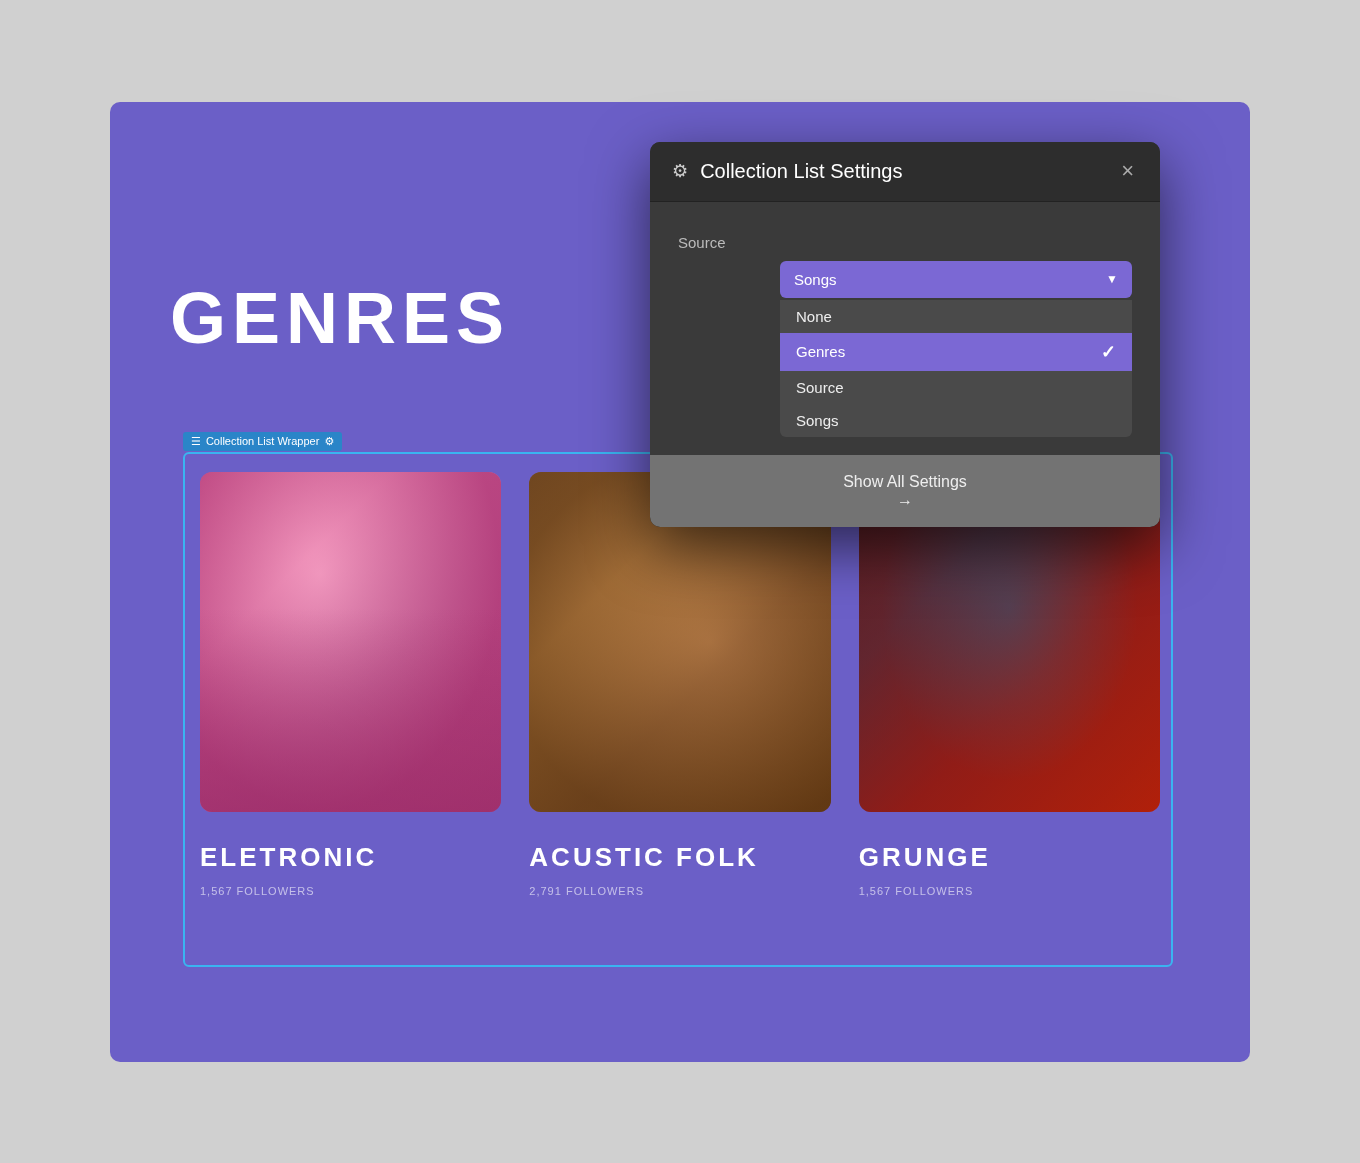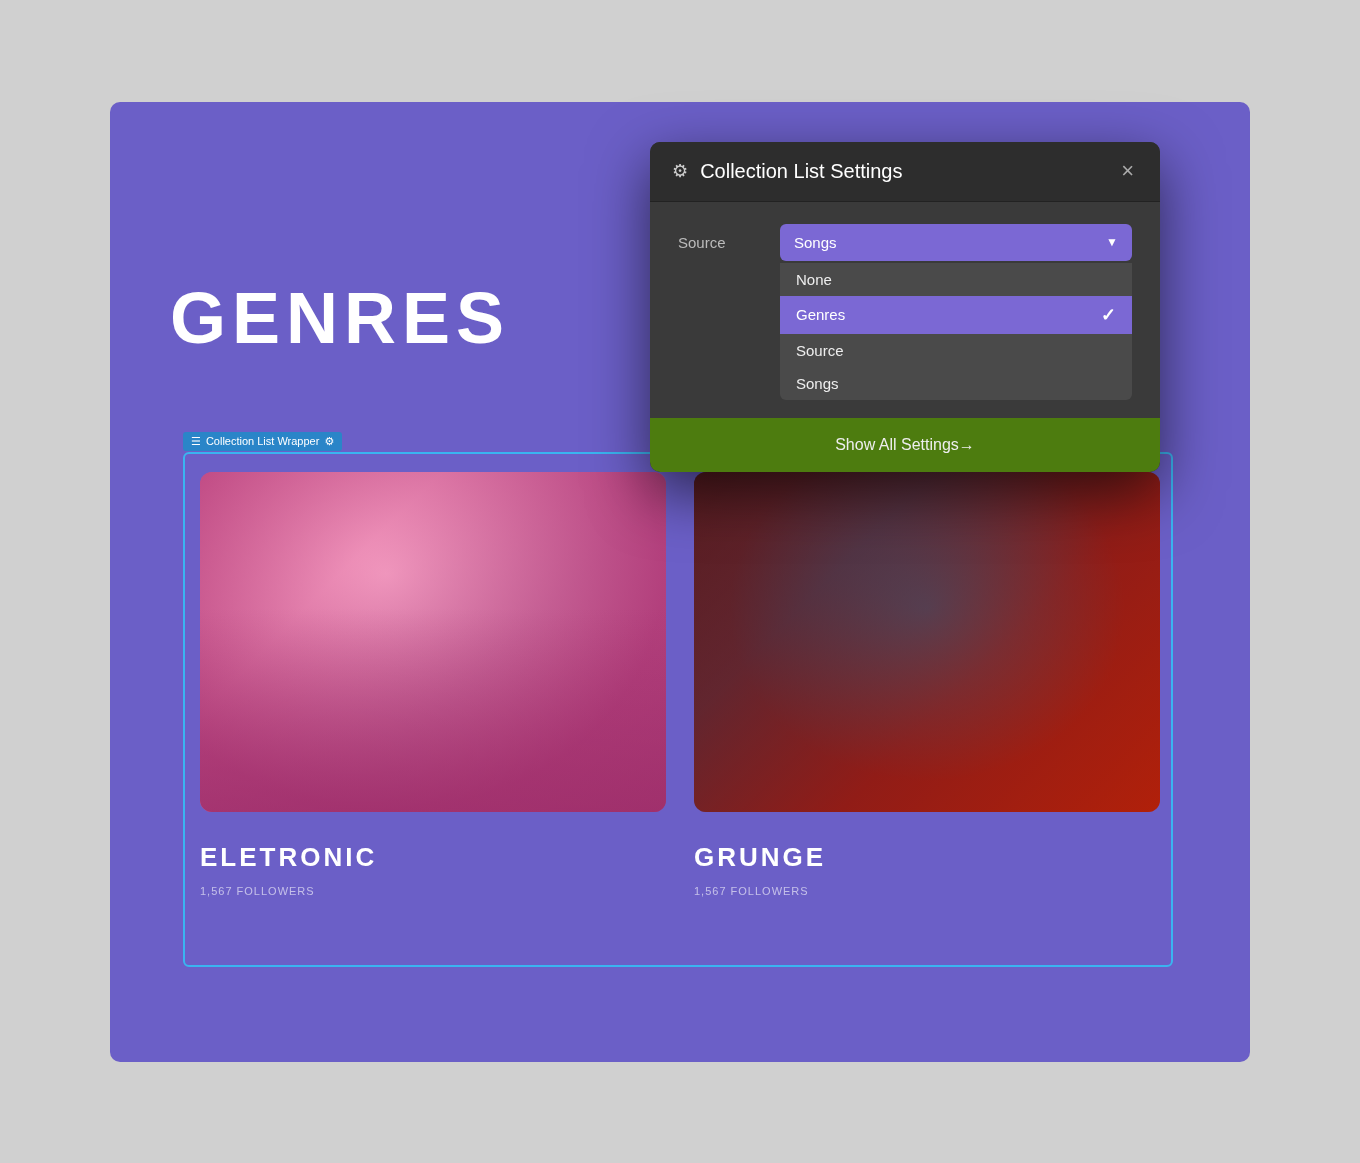--- a/index.html
+++ b/index.html
@@ -224,20 +224,21 @@
     .setting-label {
       color: #bbb;
       font-size: 15px;
       width: 90px;
       padding-top: 10px;
       flex-shrink: 0;
     }
 
     .setting-control {
       flex: 1;
+      margin-top: 37px;
     }
 
     
     .dropdown-selected {
       background: #7b68d4;
       border-radius: 6px;
       padding: 10px 14px;
       display: flex;
       align-items: center;
       justify-content: space-between;
@@ -277,31 +278,32 @@
 
     .checkmark {
       color: #fff;
       font-size: 18px;
       font-weight: bold;
     }
 
     
     .show-all-btn {
       width: 100%;
-      background: #4d7c0f;
+      background: #737373;
       border: none;
       color: #eee;
       font-size: 16px;
       padding: 18px;
       cursor: pointer;
       display: flex;
       align-items: center;
       justify-content: center;
       margin-top: 6px;
       border-radius: 0 0 10px 10px;
+      flex-direction: column;
     }
 
     .arrow-right {
       font-size: 16px;
     }
   </style>
 </head>
 <body>
 
 <div class="outer-wrapper">
@@ -321,20 +323,27 @@
     <div class="genre-cards">
 
       <div class="genre-card">
         <div class="genre-image">
           <div class="img-electronic"></div>
         </div>
         <div class="genre-name">ELETRONIC</div>
         <div class="genre-followers">1,567 FOLLOWERS</div>
       </div>
 
+      <div class="genre-card">
+        <div class="genre-image">
+          <div class="img-acoustic"></div>
+        </div>
+        <div class="genre-name">ACUSTIC FOLK</div>
+        <div class="genre-followers">2,791 FOLLOWERS</div>
+      </div>
 
       <div class="genre-card">
         <div class="genre-image">
           <div class="img-grunge"></div>
         </div>
         <div class="genre-name">GRUNGE</div>
         <div class="genre-followers">1,567 FOLLOWERS</div>
       </div>
 
     </div>

